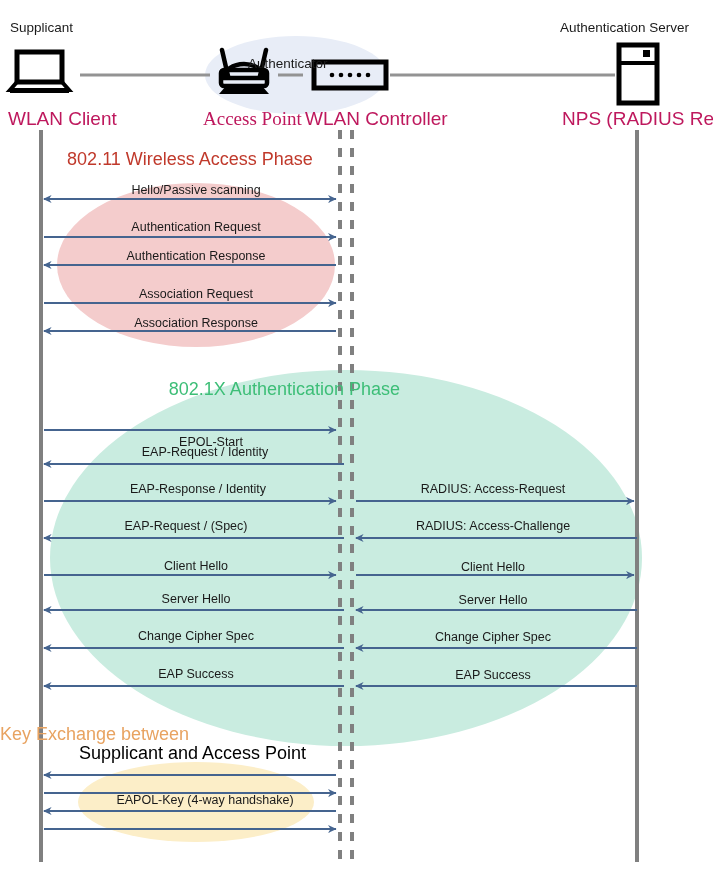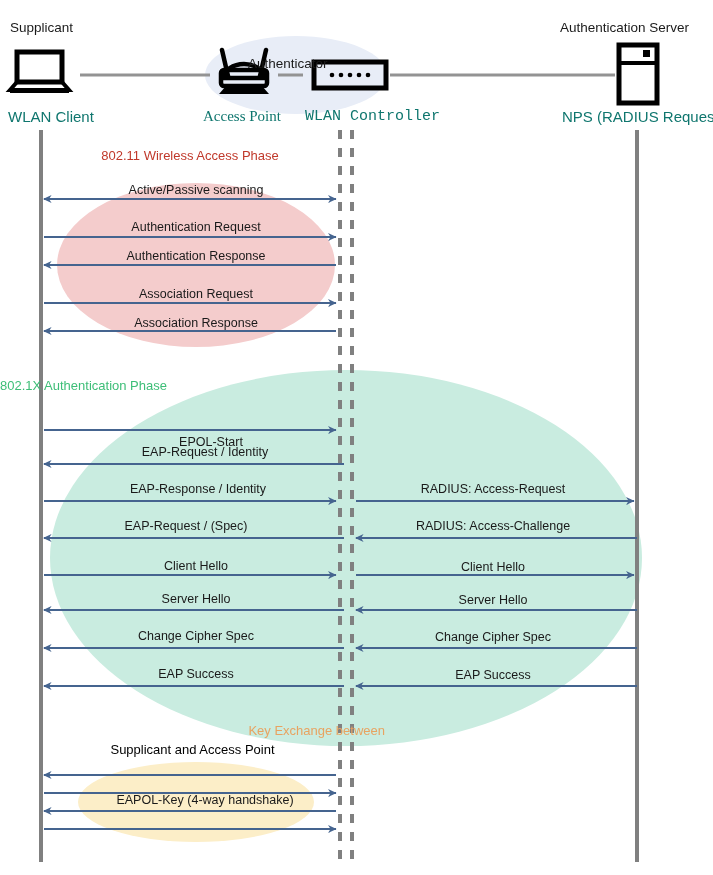--- a/index.html
+++ b/index.html
@@ -28,28 +28,28 @@
   }
   .node-title {
     position: absolute;
     font-size: 13.5px;
     color: #1a1a1a;
     white-space: nowrap;
     line-height: 1;
   }
   .node-sub {
     position: absolute;
-    font-size: 15px;
-    color: #0f766e;
+    font-size: 19px;
+    color: #be185d;
     white-space: nowrap;
     line-height: 1;
   }
   .phase-label {
     position: absolute;
-    font-size: 13px;
+    font-size: 18px;
     white-space: nowrap;
     line-height: 1.35;
     text-align: center;
     font-weight: 400;
   }
   .msg-label {
     position: absolute;
     font-size: 12.5px;
     color: #1a1a1a;
     white-space: nowrap;
@@ -159,31 +159,31 @@
       <line x1="44" y1="829" x2="336" y2="829" marker-end="url(#arrR)"></line>
     </g>
   </svg>
 
   <div class="node-title" style="left:10px; top:21px;">Supplicant</div>
   <div class="node-title" style="left:248px; top:21px;margin-top:36px;">Authenticator</div>
   <div class="node-title" style="left:560px; top:21px;">Authentication Server</div>
 
   <div class="node-sub" style="left:8px; top:109px;">WLAN Client</div>
   <div class="node-sub" style="left:203px; top:109px;font-family:Liberation Serif, serif;">Access Point</div>
-  <div class="node-sub" style="left:305px; top:109px;font-family:Liberation Mono, monospace;">WLAN Controller</div>
+  <div class="node-sub" style="left:305px; top:109px;">WLAN Controller</div>
   <div class="node-sub" style="left:562px; top:109px;">NPS (RADIUS Request)</div>
 
   <div class="phase-label" style="left:0; top:147px; width:380px; text-align:center; color:#C0392B;">802.11 Wireless Access Phase</div>
 
-  <div class="phase-label" style="left:0; top:377px; width:400px; text-align:left; color:#3DBE77;">802.1X Authentication Phase</div>
-
-  <div class="phase-label" style="left:0; top:722px; width:385px; text-align:right; color:#E8A361;">Key Exchange between</div>
+  <div class="phase-label" style="left:0; top:377px; width:400px; text-align:right; color:#3DBE77;">802.1X Authentication Phase</div>
+
+  <div class="phase-label" style="left:0; top:722px; width:385px; text-align:left; color:#E8A361;">Key Exchange between</div>
   <div class="phase-label" style="left:0; top:741px; width:385px; text-align:center; color:#000000;">Supplicant and Access Point</div>
 
-  <div class="msg-label" style="left:196px; top:184px;">Active/Passive scanning</div>
+  <div class="msg-label" style="left:196px; top:184px;">Hello/Passive scanning</div>
   <div class="msg-label" style="left:196px; top:221px;">Authentication Request</div>
   <div class="msg-label" style="left:196px; top:250px;">Authentication Response</div>
   <div class="msg-label" style="left:196px; top:288px;">Association Request</div>
   <div class="msg-label" style="left:196px; top:317px;">Association Response</div>
 
   <div class="msg-label" style="left:211px; top:408px;margin-top:28px;">EPOL-Start</div>
   <div class="msg-label" style="left:205px; top:446px;">EAP-Request / Identity</div>
   <div class="msg-label" style="left:198px; top:483px;">EAP-Response / Identity</div>
   <div class="msg-label" style="left:186px; top:520px;">EAP-Request / (Spec)</div>
   <div class="msg-label" style="left:196px; top:560px;">Client Hello</div>

